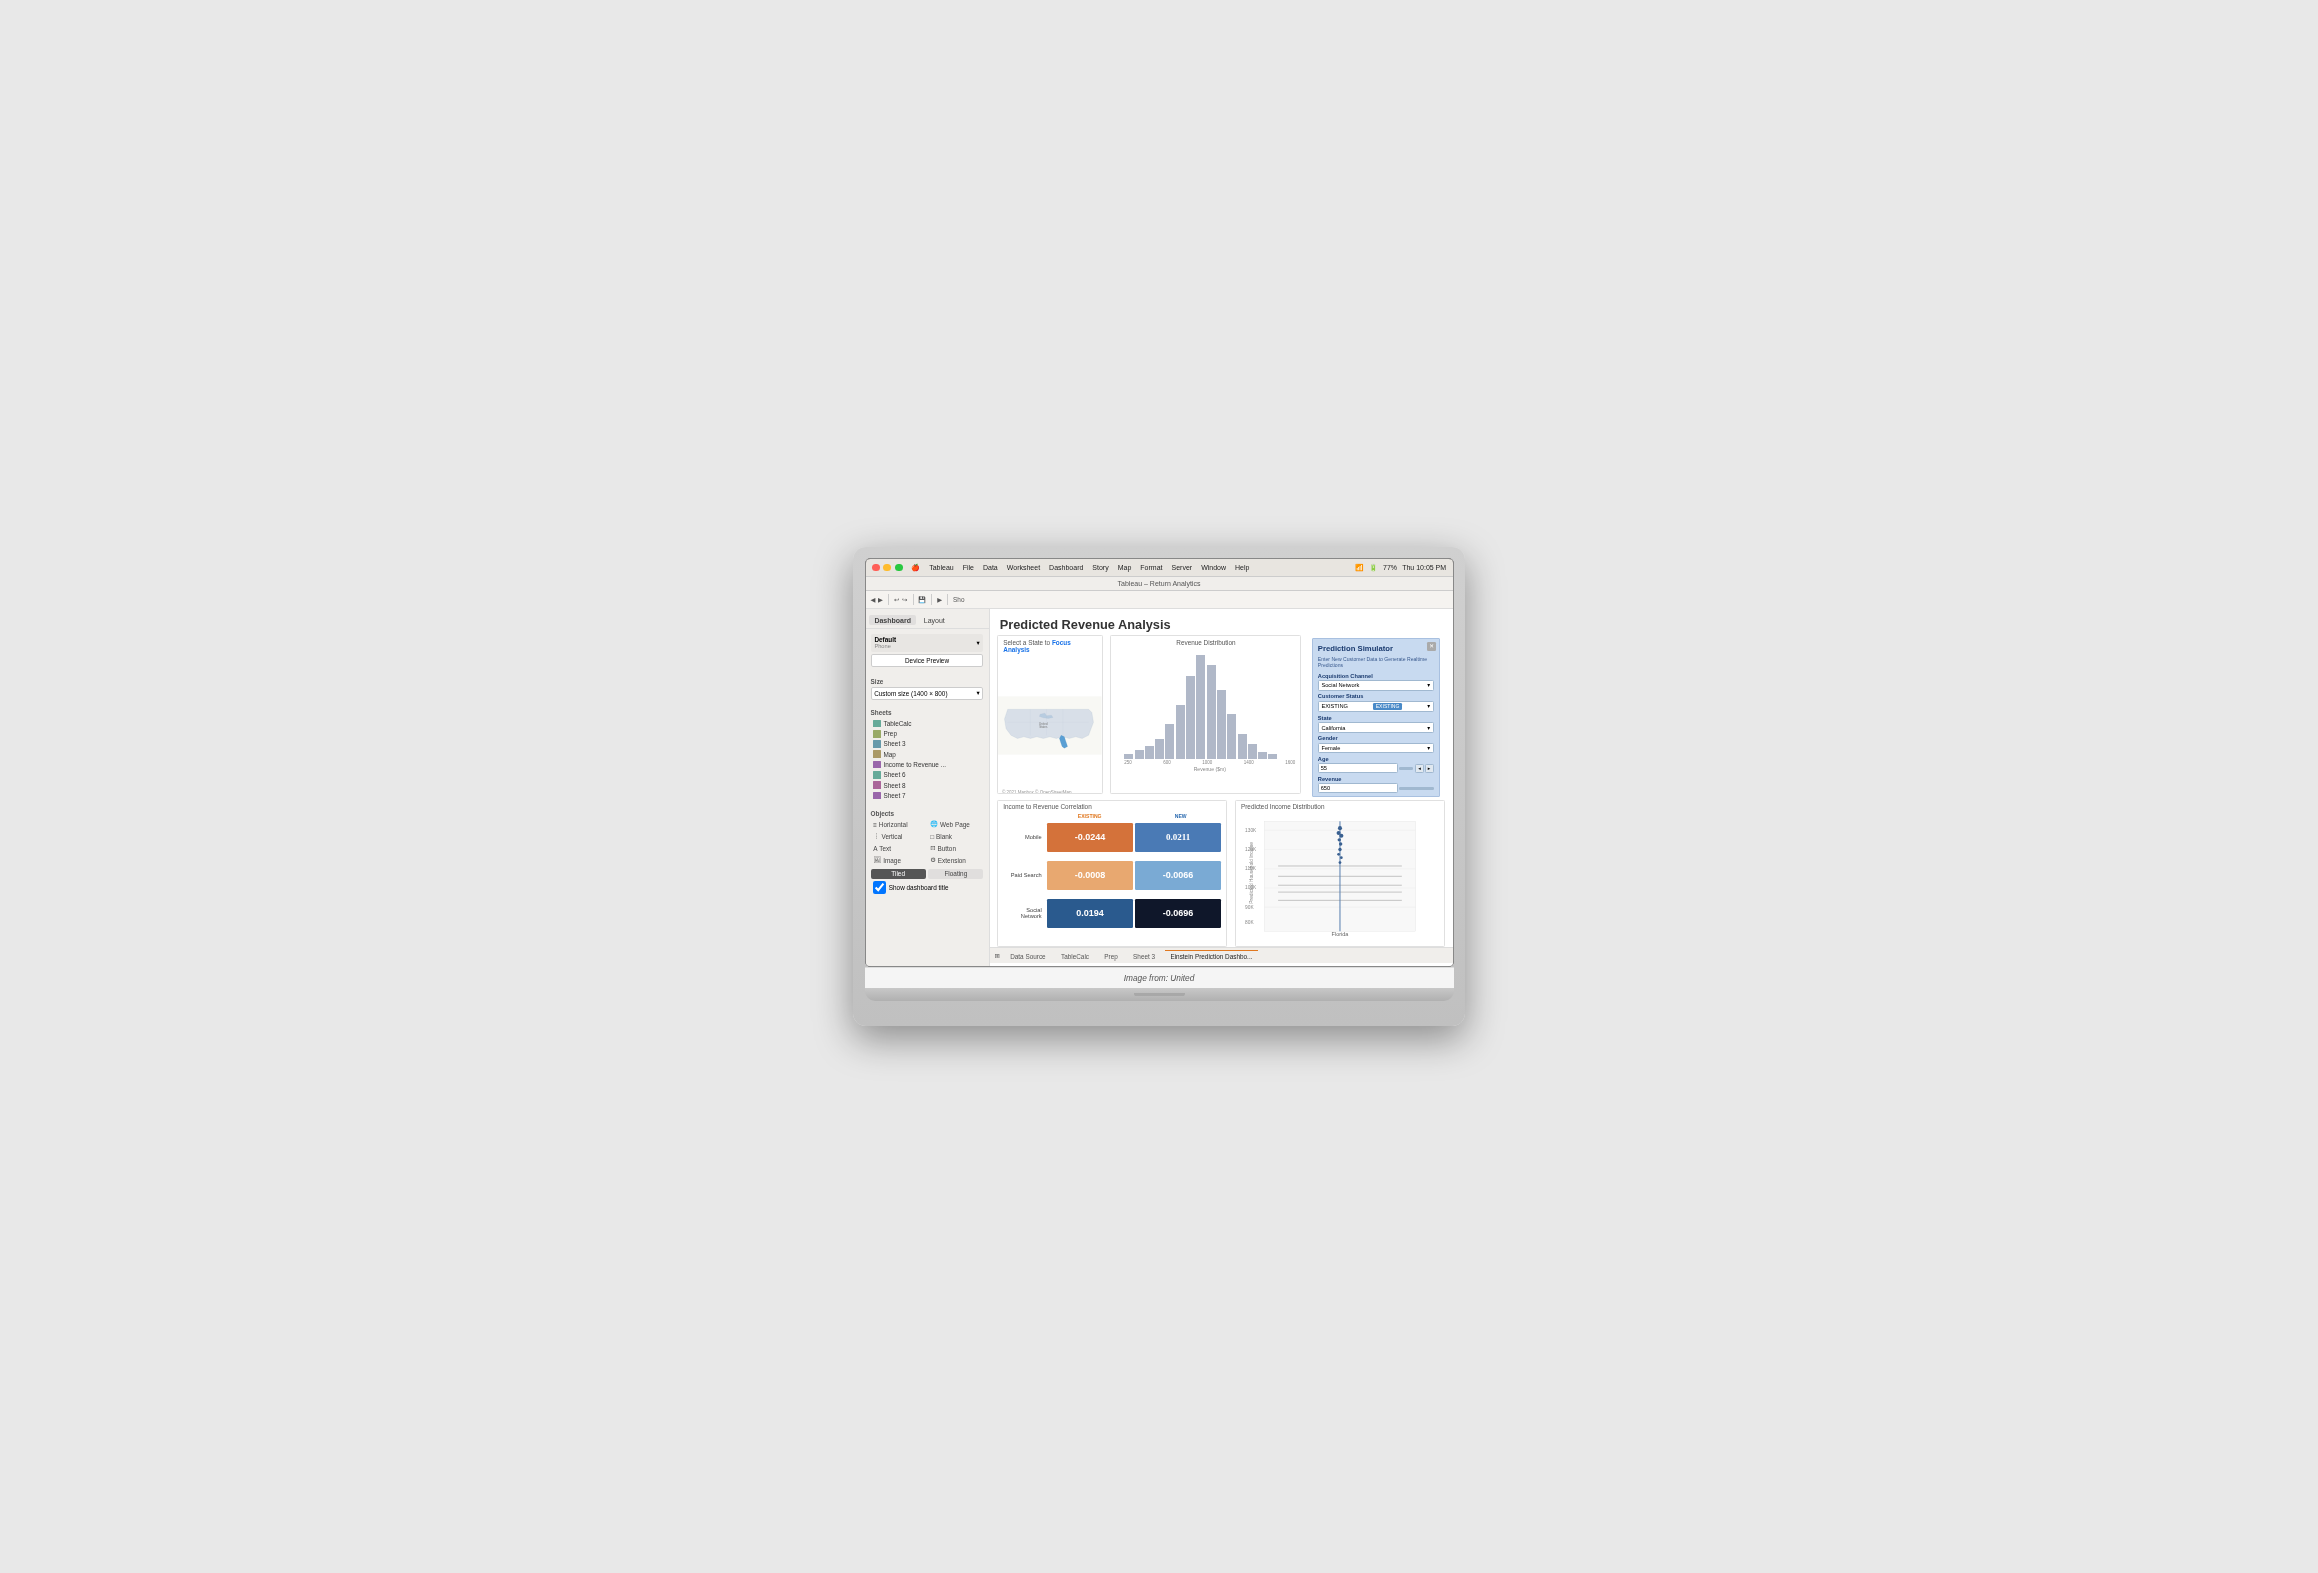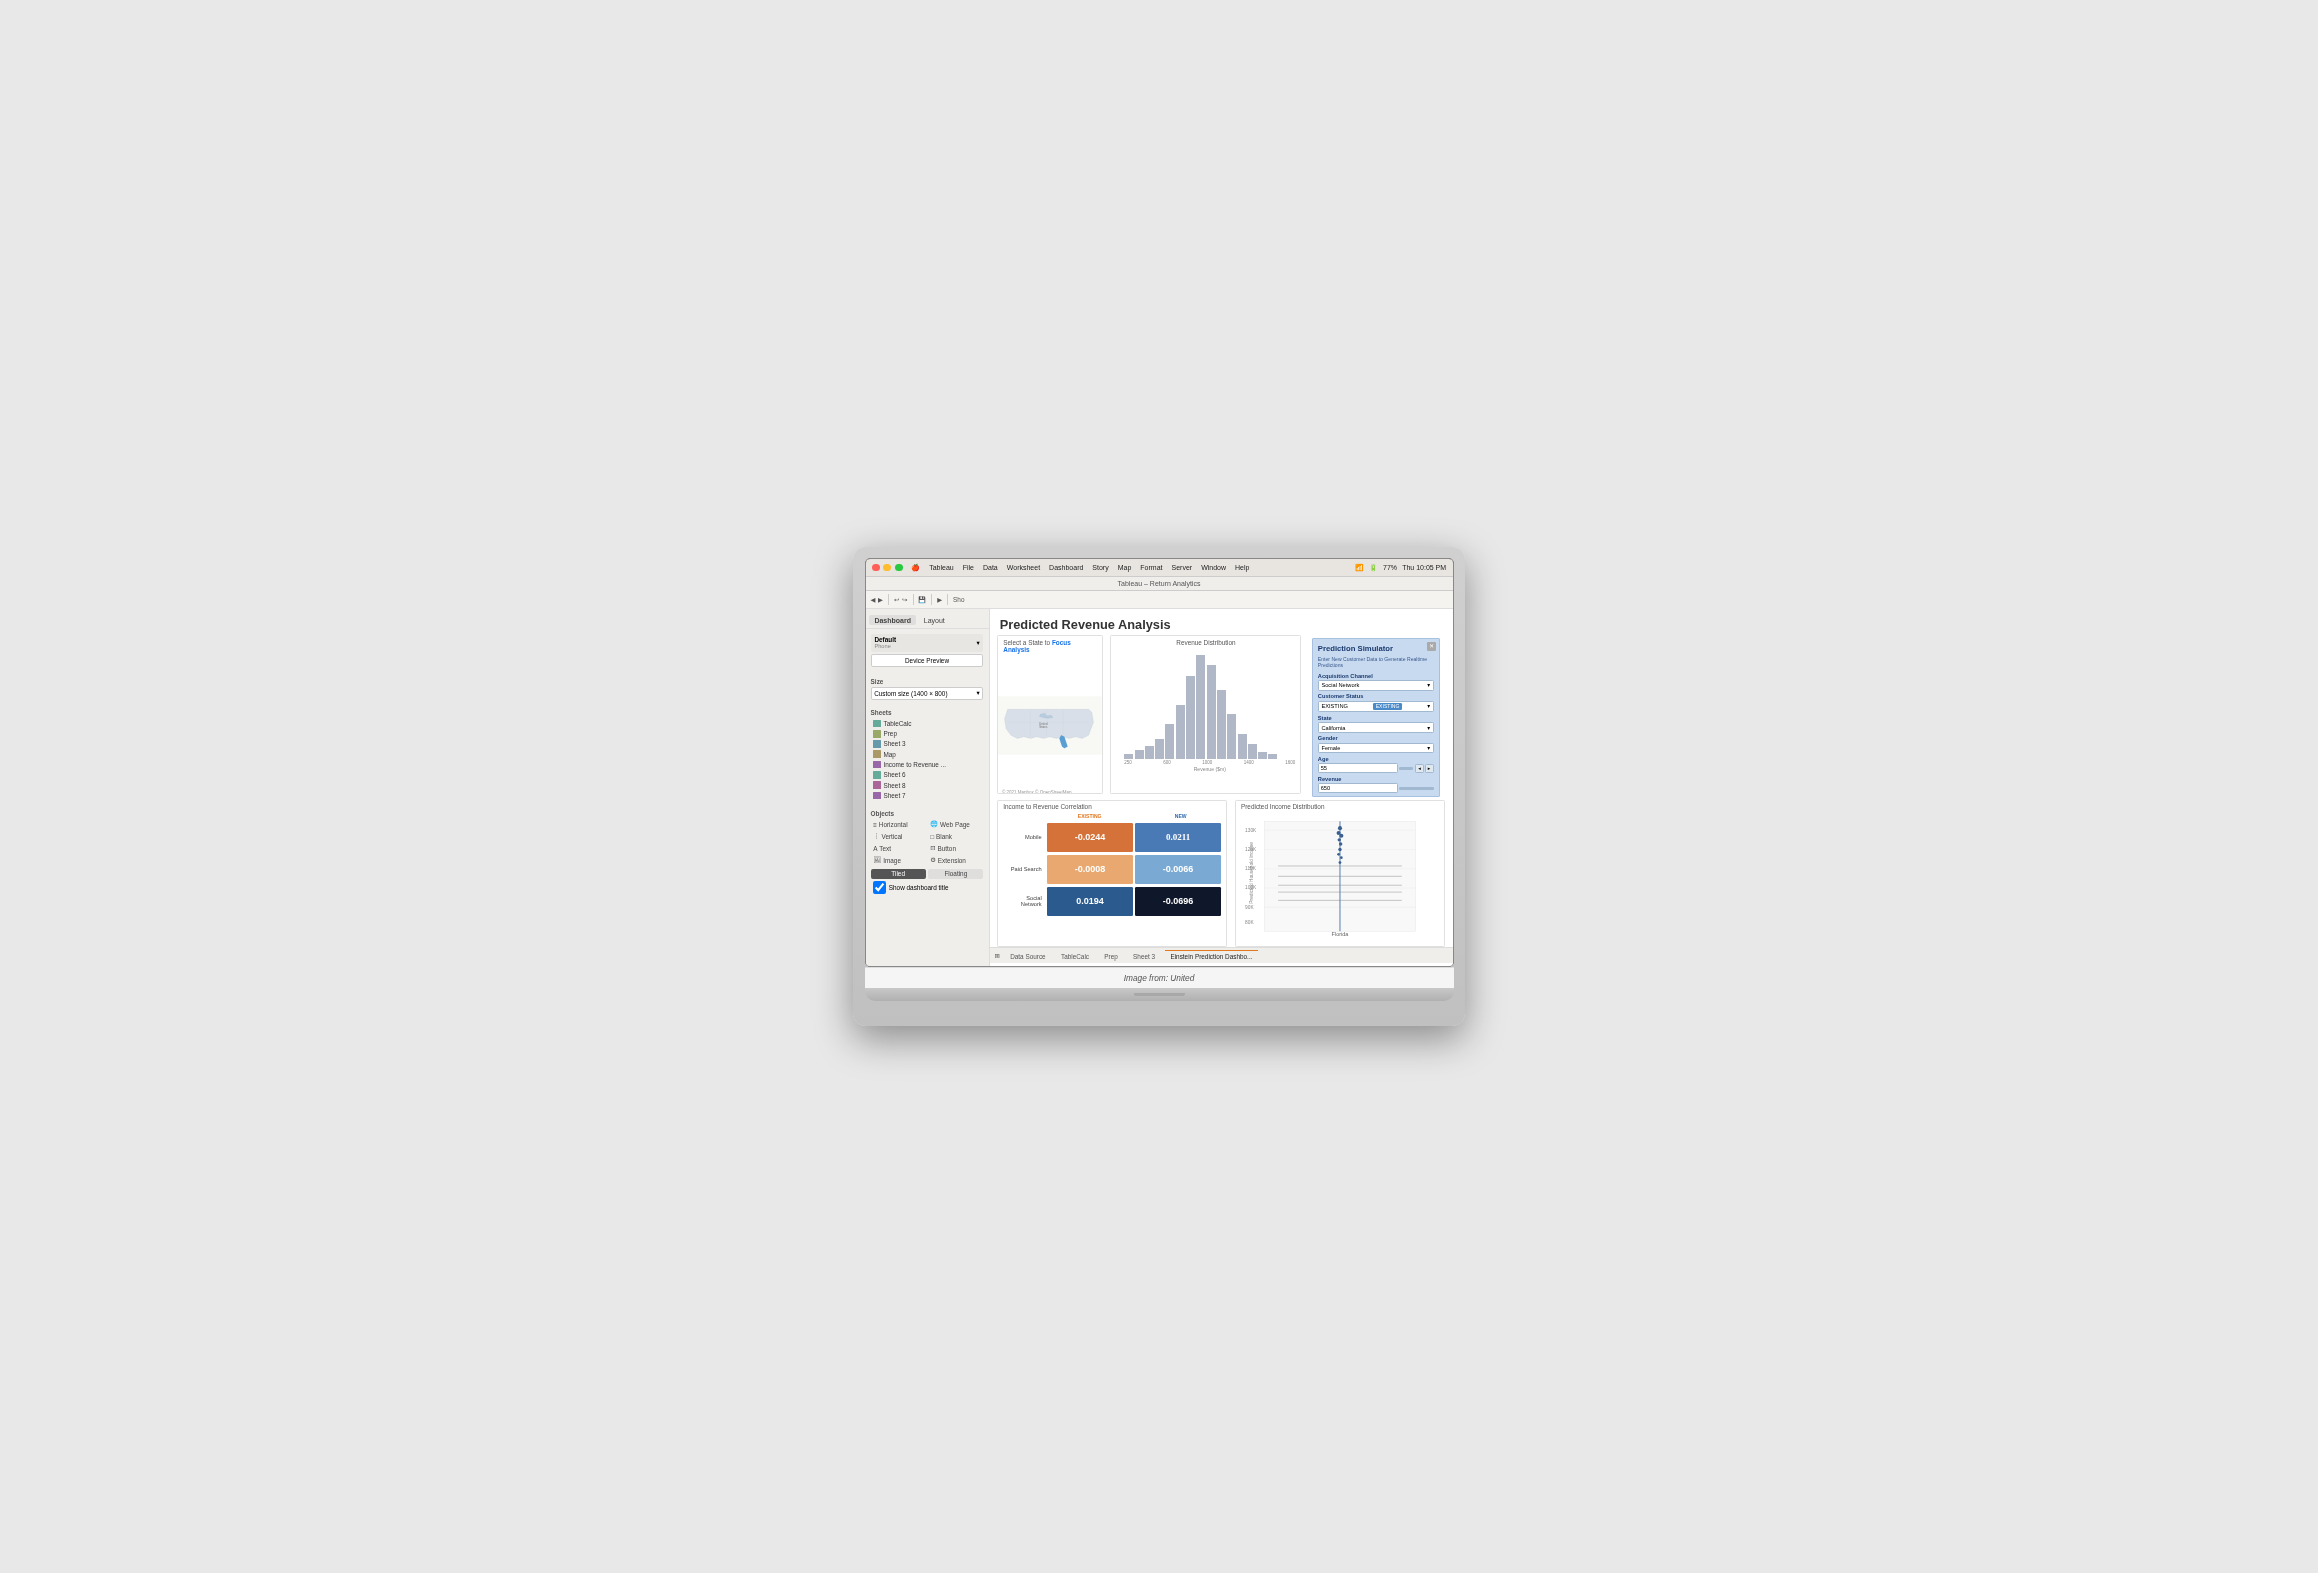--- a/index.html
+++ b/index.html
@@ -386,21 +386,21 @@
       font-weight: 700;
       color: #555;
       padding: 1.3px 0;
     }
     .corr-header.existing { color: #e07820; }
     .corr-header.new { color: #2a6ab0; }
     .corr-grid {
       display: flex;
       flex-direction: column;
       padding: 2.6px 5.1px;
-      gap: 3px;
+      gap: 9px;
     }
     .corr-row {
       display: flex;
       align-items: center;
       gap: 2.6px;
     }
     .corr-row-label {
       width: 41px;
       min-width: 41px;
       font-size: 5.7px;

